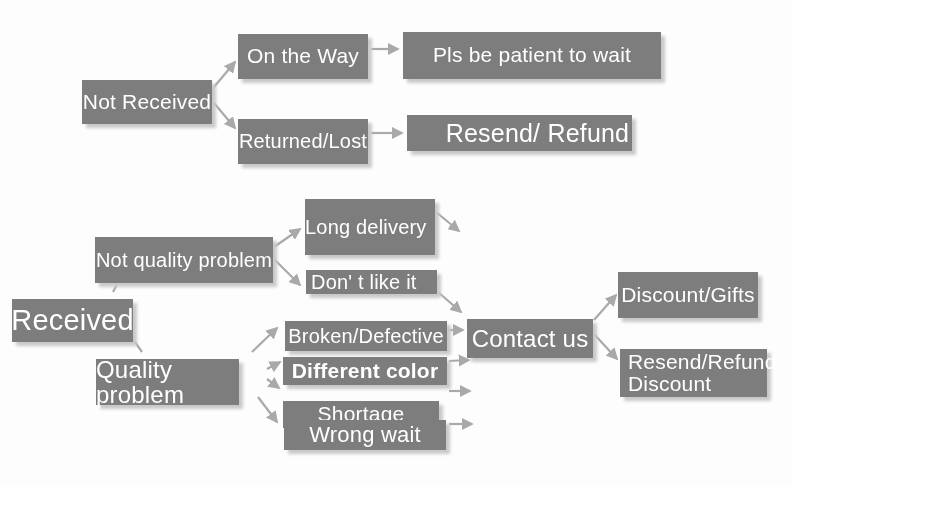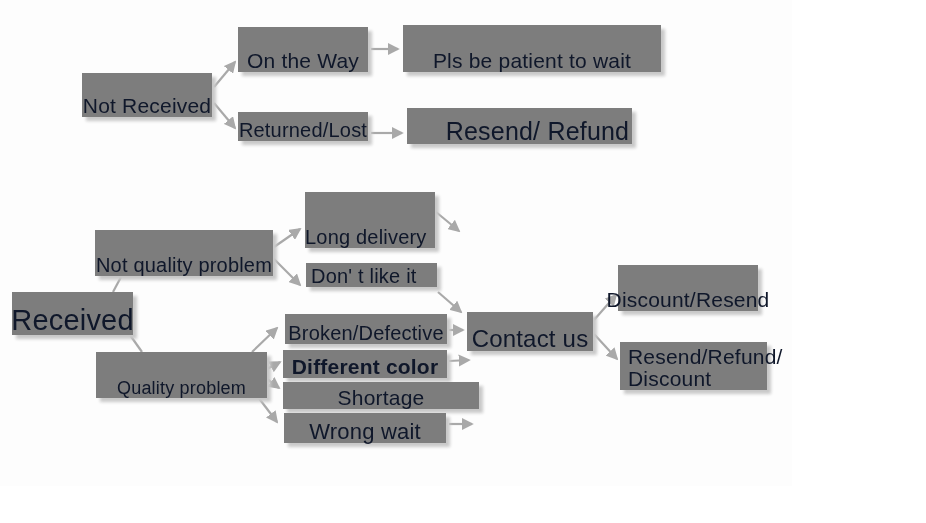--- a/index.html
+++ b/index.html
@@ -29,29 +29,30 @@
     position: absolute;
     left: 0;
     top: 0;
     width: 926px;
     height: 523px;
     pointer-events: none;
   }
   .node {
     position: absolute;
     background: #7d7d7d;
-    color: #0f172a;
+    color: #ffffff;
     display: flex;
-    align-items: flex-end;
+    align-items: center;
     justify-content: center;
     box-shadow: 4px 4px 3px #c9c9c9;
     box-sizing: border-box;
     line-height: 1.05;
     white-space: pre-line;
     letter-spacing: 0.2px;
+    margin-top: 7px;
   }
   .node.align-left {
     justify-content: flex-start;
     text-align: left;
   }
   .node span {
     display: block;
   }
 </style>
 </head>
@@ -84,30 +85,30 @@
         <line x1="449" y1="361" x2="469" y2="360" stroke="#a9a9a9" stroke-width="2.2" marker-end="url(#arrowhead)"></line>
         <line x1="449" y1="391" x2="470" y2="391" stroke="#a9a9a9" stroke-width="2.2" marker-end="url(#arrowhead)"></line>
         <line x1="449" y1="424" x2="472" y2="424" stroke="#a9a9a9" stroke-width="2.2" marker-end="url(#arrowhead)"></line>
         <line x1="594" y1="320" x2="616" y2="295" stroke="#a9a9a9" stroke-width="2.2" marker-end="url(#arrowhead)"></line>
         <line x1="594" y1="334" x2="617" y2="359" stroke="#a9a9a9" stroke-width="2.2" marker-end="url(#arrowhead)"></line>
       </g>
   </svg>
   <div id="node-layer">
       <div class="node" style="left: 82px; top: 73px; width: 130px; height: 44px; font-size: 21px;"><span>Not Received</span></div>
       <div class="node" style="left: 238px; top: 27px; width: 130px; height: 45px; font-size: 21px;"><span>On the Way</span></div>
-      <div class="node" style="left: 238px; top: 112px; width: 130px; height: 29px; font-size: 20px;"><span>Returned/Lost</span></div>
+      <div class="node" style="left: 238px; top: 112px; width: 130px; height: 45px; font-size: 20px;"><span>Returned/Lost</span></div>
       <div class="node" style="left: 403px; top: 25px; width: 258px; height: 47px; font-size: 21px;"><span>Pls be patient to wait</span></div>
       <div class="node" style="left: 407px; top: 108px; width: 225px; height: 36px; font-size: 25px; padding-left: 36px;"><span>Resend/ Refund</span></div>
       <div class="node" style="left: 12px; top: 292px; width: 121px; height: 43px; font-size: 29px;"><span>Received</span></div>
       <div class="node" style="left: 95px; top: 230px; width: 178px; height: 46px; font-size: 20px;"><span>Not quality problem</span></div>
-      <div class="node" style="left: 96px; top: 352px; width: 171px; height: 46px; font-size: 18px;"><span>Quality problem</span></div>
+      <div class="node" style="left: 96px; top: 352px; width: 143px; height: 46px; font-size: 24px;"><span>Quality problem</span></div>
       <div class="node align-left" style="left: 305px; top: 192px; width: 130px; height: 56px; font-size: 20px; padding-left: 0px;"><span>Long delivery</span></div>
       <div class="node align-left" style="left: 306px; top: 263px; width: 131px; height: 24px; font-size: 20px; padding-left: 5px;"><span>Don' t like it</span></div>
       <div class="node" style="left: 285px; top: 314px; width: 162px; height: 30px; font-size: 20px;"><span>Broken/Defective</span></div>
       <div class="node" style="left: 283px; top: 350px; width: 164px; height: 28px; font-size: 21px; font-weight: bold;"><span>Different color</span></div>
-      <div class="node" style="left: 283px; top: 382px; width: 196px; height: 27px; font-size: 21px;"><span>Shortage</span></div>
+      <div class="node" style="left: 283px; top: 394px; width: 156px; height: 27px; font-size: 21px;"><span>Shortage</span></div>
       <div class="node" style="left: 284px; top: 413px; width: 162px; height: 30px; font-size: 22px;"><span>Wrong wait</span></div>
       <div class="node" style="left: 467px; top: 312px; width: 126px; height: 39px; font-size: 24px;"><span>Contact us</span></div>
-      <div class="node" style="left: 618px; top: 265px; width: 140px; height: 46px; font-size: 21px;"><span>Discount/Resend</span></div>
+      <div class="node" style="left: 618px; top: 265px; width: 140px; height: 46px; font-size: 21px;"><span>Discount/Gifts</span></div>
       <div class="node align-left" style="left: 620px; top: 342px; width: 147px; height: 48px; font-size: 21px; padding-left: 8px;"><span>Resend/Refund/
 Discount</span></div>
     </div>
 </div>
 
 </body></html>

